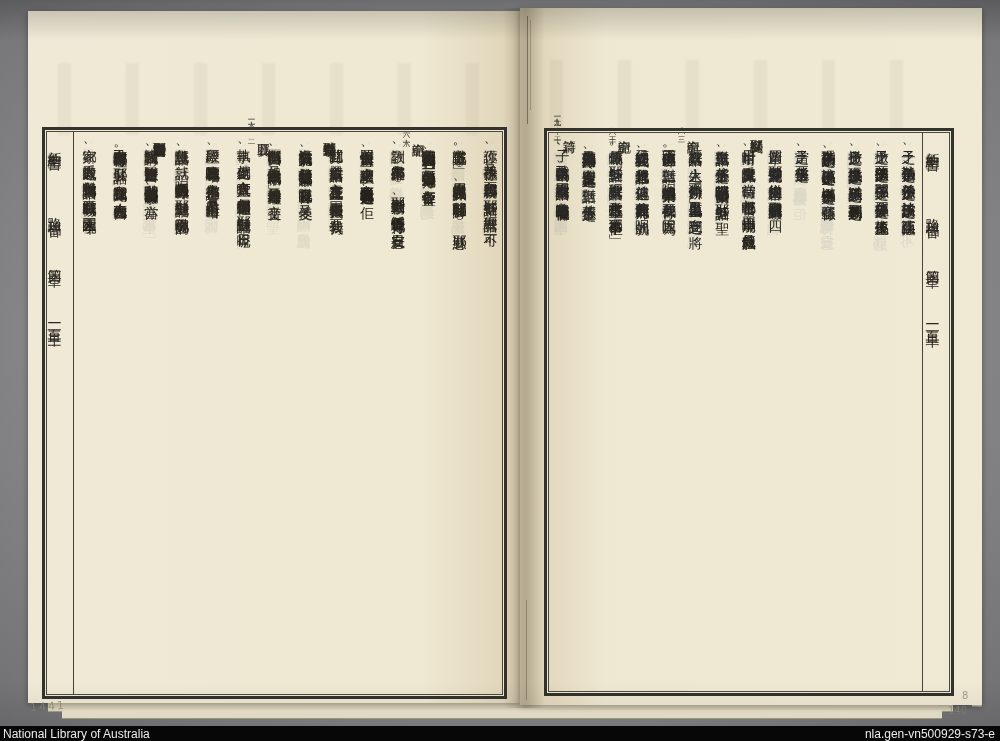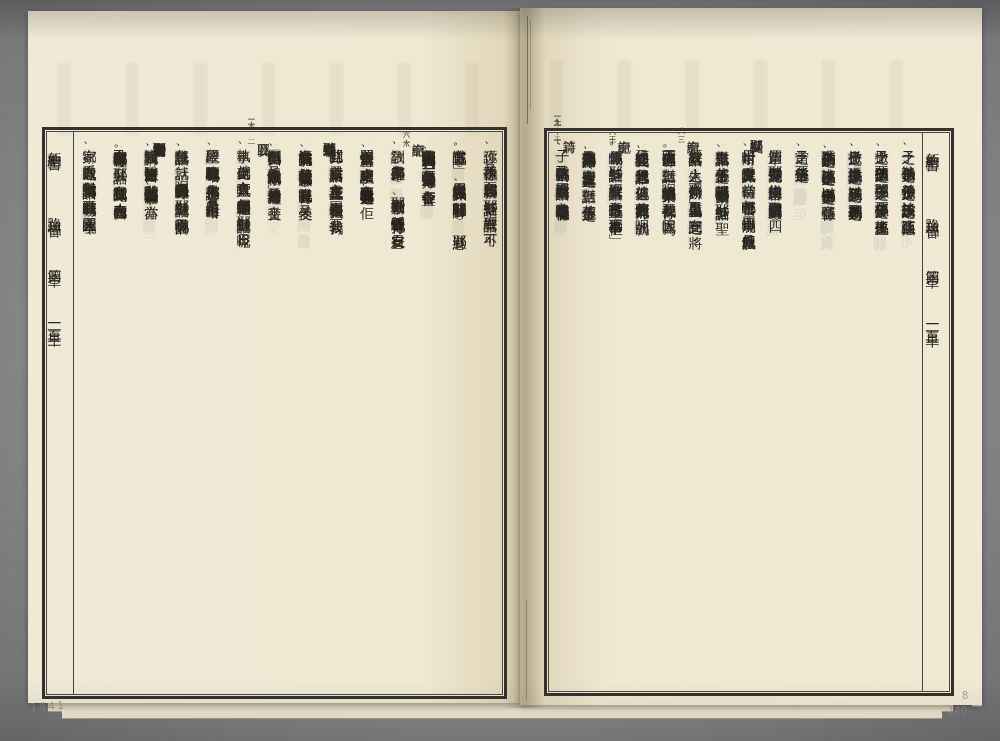--- a/index.html
+++ b/index.html
@@ -211,13 +211,17 @@
 
   <div class="gutter"></div>
   <div class="stitch st1"></div>
   <div class="stitch st2"></div>
   <div class="stitch st3"></div>
 
   <div class="pencil pencil-bl">1441</div>
   <div class="pencil pencil-br">140</div>
   <div class="pencil pencil-er">8</div>
 
+  <div class="bottom-bar">
+    <span class="bar-left">National Library of Australia</span>
+    <span class="bar-right">nla.gen-vn500929-s73-e</span>
+  </div>
 </div>
 
 </body></html>

